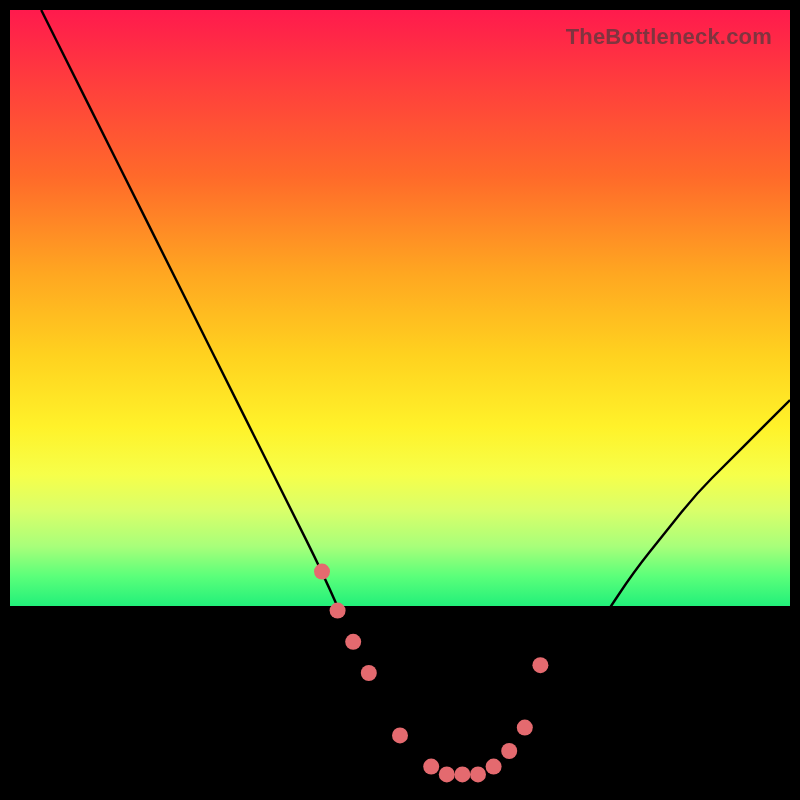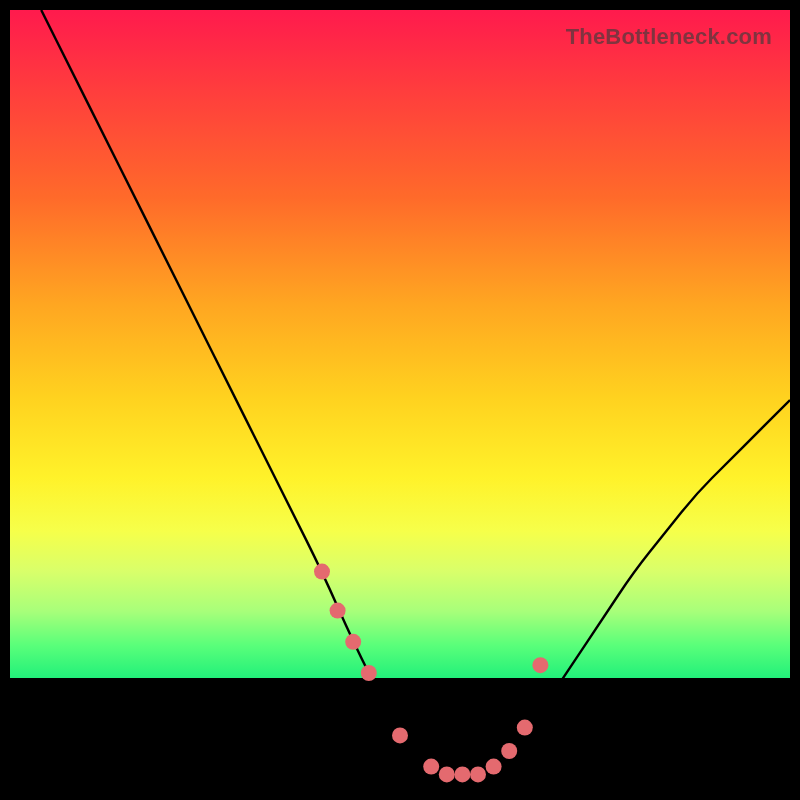--- a/index.html
+++ b/index.html
@@ -15,21 +15,21 @@
     position: relative;
     width: 800px;
     height: 800px;
     background: #000;
   }
   .plot {
     position: absolute;
     left: 10px;
     top: 10px;
     width: 780px;
-    height: 668px;
+    height: 596px;
     background: linear-gradient(to bottom,
       #ff1a4d 0%,
       #ff3d3d 12%,
       #ff6a2a 28%,
       #ffa621 44%,
       #ffd21f 58%,
       #fff22a 70%,
       #f6ff4a 78%,
       #d9ff6a 84%,
       #a8ff7a 90%,

